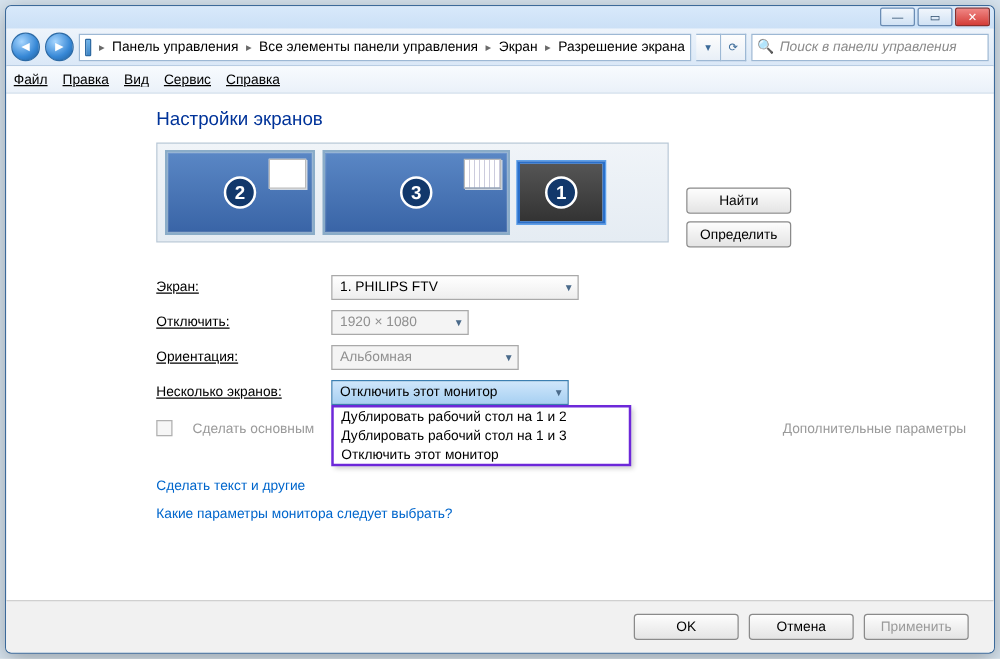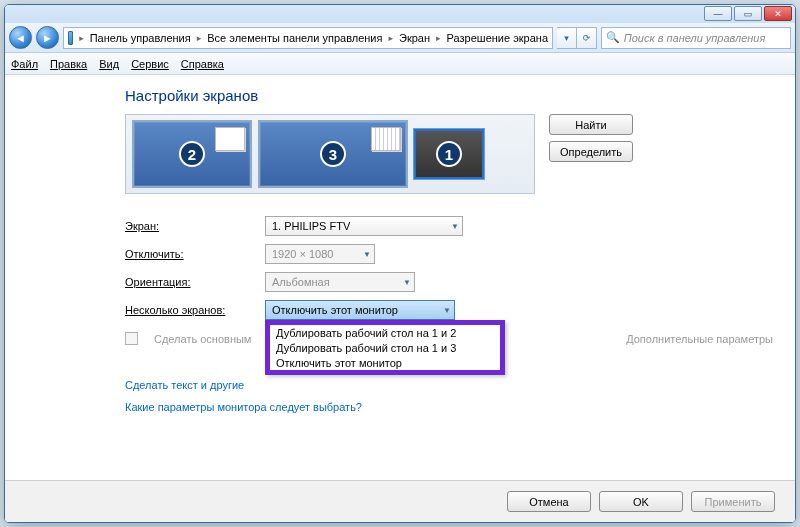--- a/index.html
+++ b/index.html
@@ -152,21 +152,21 @@
   }
   .mon.selected { border-color:#2a6fc9; box-shadow: 0 0 0 1px #5ea0ea; }
   .mon2 { width: 120px; height: 68px; }
   .mon3 { width: 150px; height: 68px; }
   .mon1 { width: 70px; height: 50px; background: linear-gradient(#555,#333); border-color:#6a6a6a; }
   .mon .mini {
     position:absolute; top:5px; right:5px;
     width:30px;height:24px;background:#fff;border:1px solid #bbb;
     box-shadow: 1px 1px 0 #cfd8e3;
   }
-  .sidebtns { display:flex; flex-direction:column; gap:6px; }
+  .sidebtns { display:flex; flex-direction:column; gap:6px;margin-top:36px; }
   .btn {
     min-width: 84px; height: 21px;
     border: 1px solid #8a8a8a;
     border-radius: 3px;
     background: linear-gradient(#fdfdfd,#e4e4e4);
     display:flex;align-items:center;justify-content:center;
     padding: 0 10px;
     color:#000;
   }
   .btn.disabled { color:#9a9a9a; }
@@ -184,21 +184,21 @@
     color:#000;
   }
   .combo.disabled { color:#8f8f8f; background:#f4f4f4; }
   .combo .arrow { font-size: 8px; color:#4a6a8a; }
   .combo.open { border-color:#3c7fb1; background:linear-gradient(#cfe6fb,#a7d0f2);}
   
   .dropdown-wrap { position: relative; }
   .dropdown {
     position:absolute; left:0; top:20px;
     width: 240px;
-    border: 5px solid #6d28d9;
+    border: 2px solid #6d28d9;
     background:#fff;
     z-index: 50;
     box-shadow: 2px 2px 4px rgba(0,0,0,.2);
   }
   .dditem {
     height: 15px;
     padding: 0 6px;
     display:flex;align-items:center;
     font-size: 11px;
     color:#000;
@@ -331,18 +331,18 @@
         <span class="extra-link">Дополнительные параметры</span>
       </div>
     </div>
 
     <div class="links">
       <div class="linkline">Сделать текст и другие</div>
       <div class="linkline">Какие параметры монитора следует выбрать?</div>
     </div>
 
     <div class="bottombar">
+      <div class="btn">OK</div>
       <div class="btn">Отмена</div>
-      <div class="btn">OK</div>
       <div class="btn disabled">Применить</div>
     </div>
   </div>
 </div>
 
 </body></html>

